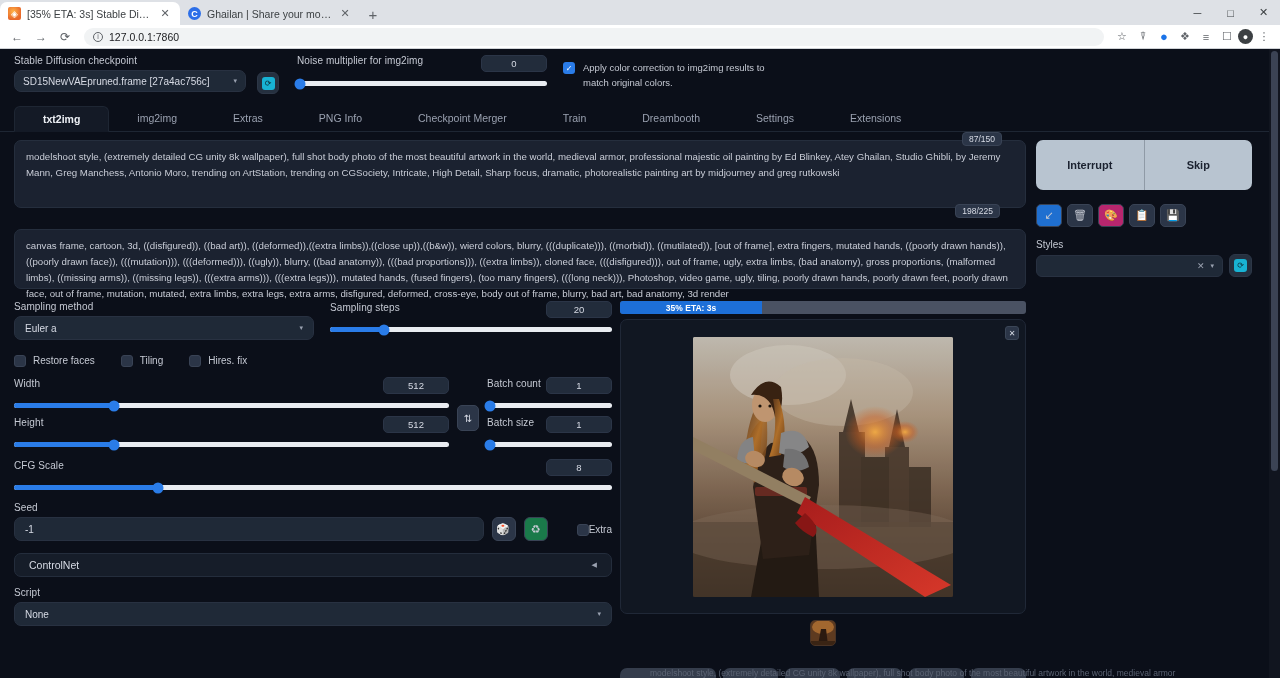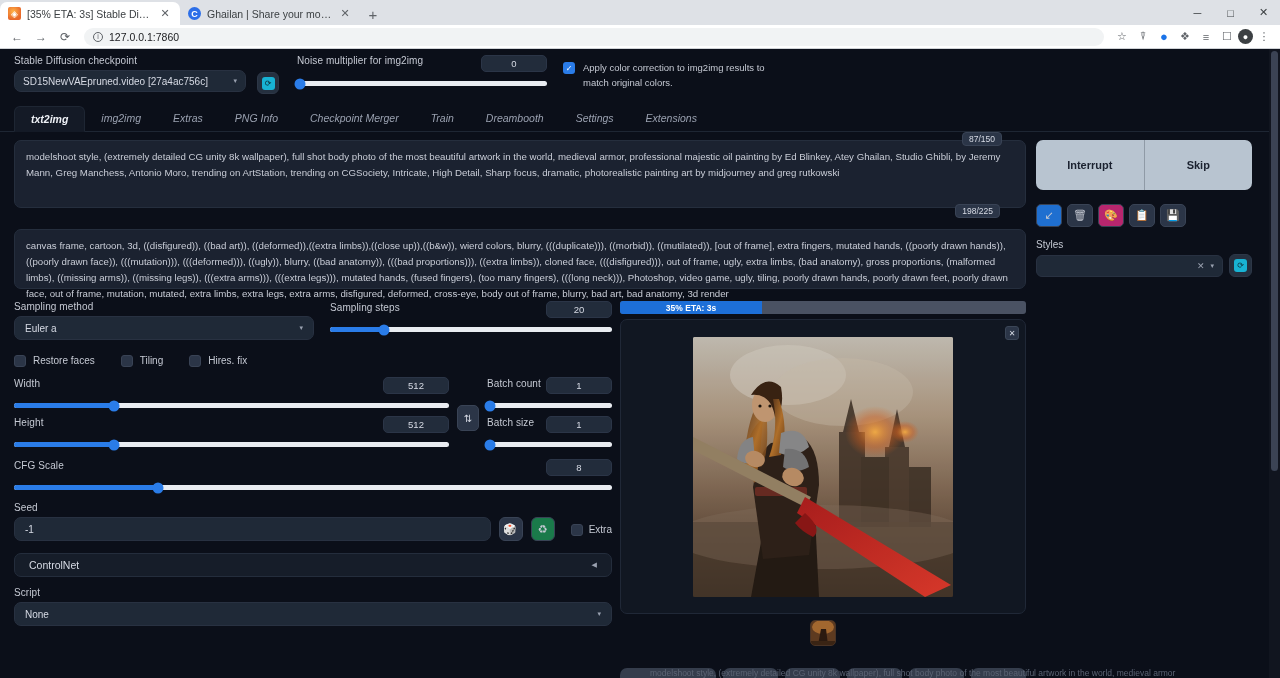--- a/index.html
+++ b/index.html
@@ -154,22 +154,22 @@
   }
   .cb.off { background: #2b3547; border: 1px solid #394355; color: transparent; }
   .colorcorr-text { font-size: 9.5px; line-height: 1.55; color: #c5c9d3; }
 
   
   .tabs {
     display: flex; gap: 0; padding: 0 14px;
     border-bottom: 1px solid #1e2633; margin-top: 2px;
   }
   .wtab {
-    padding: 6px 16px; font-size: 10.5px; color: #9aa1b0;
-    border-radius: 6px 6px 0 0; position: relative; top: 1px; font-style: italic;
+    padding: 6px 28px; font-size: 10.5px; color: #9aa1b0;
+    border-radius: 6px 6px 0 0; position: relative; top: 1px;
   }
   .wtab.active {
     color: #eef1f6; background: #141a26;
     border: 1px solid #1e2633; border-bottom: 1px solid #141a26;
     font-weight: bold;
   }
 
   
   .main {
     display: flex; padding: 8px 14px 0 14px; gap: 10px;
@@ -273,21 +273,21 @@
     display: flex; align-items: center; padding: 0 10px;
     font-size: 10px; color: #d6dae4;
   }
   .seed-ico {
     width: 24px; height: 24px; border-radius: 6px;
     background: #2b3547; border: 1px solid #394355;
     display: flex; align-items: center; justify-content: center;
     font-size: 11px;
   }
   .seed-ico.green { background: #1a7a4a; }
-  .extra-lbl { display: flex; align-items: center; gap: 6px; font-size: 10px; margin-left: 8px; }
+  .extra-lbl { display: flex; align-items: center; font-size: 10px; margin-left: 21px; }
 
   .accordion {
     margin-top: 12px; background: #161d29;
     border: 1px solid #242d3c; border-radius: 7px;
     height: 24px; display: flex; align-items: center;
     justify-content: space-between; padding: 0 14px;
     font-size: 10.5px; color: #d6dae4;
   }
   .script-block { margin-top: 10px; }
 
@@ -399,21 +399,21 @@
     <div class="tb-icon">⋮</div>
   </div>
 </div>
 
 <div class="webui">
 
   <div class="topbar">
     <div class="ckpt-block">
       <span class="field-label">Stable Diffusion checkpoint</span>
       <div class="dropdown">
-        <span>SD15NewVAEpruned.video [27a4ac756c]</span>
+        <span>SD15NewVAEpruned.frame [27a4ac756c]</span>
         <span class="dd-arrow">▾</span>
       </div>
     </div>
     <div class="refresh-btn">
       <span class="refresh-inner">⟳</span>
     </div>
     <div class="noise-block">
       <div class="noise-row">
         <span class="field-label">Noise multiplier for img2img</span>
         <span class="noise-num">0</span>

